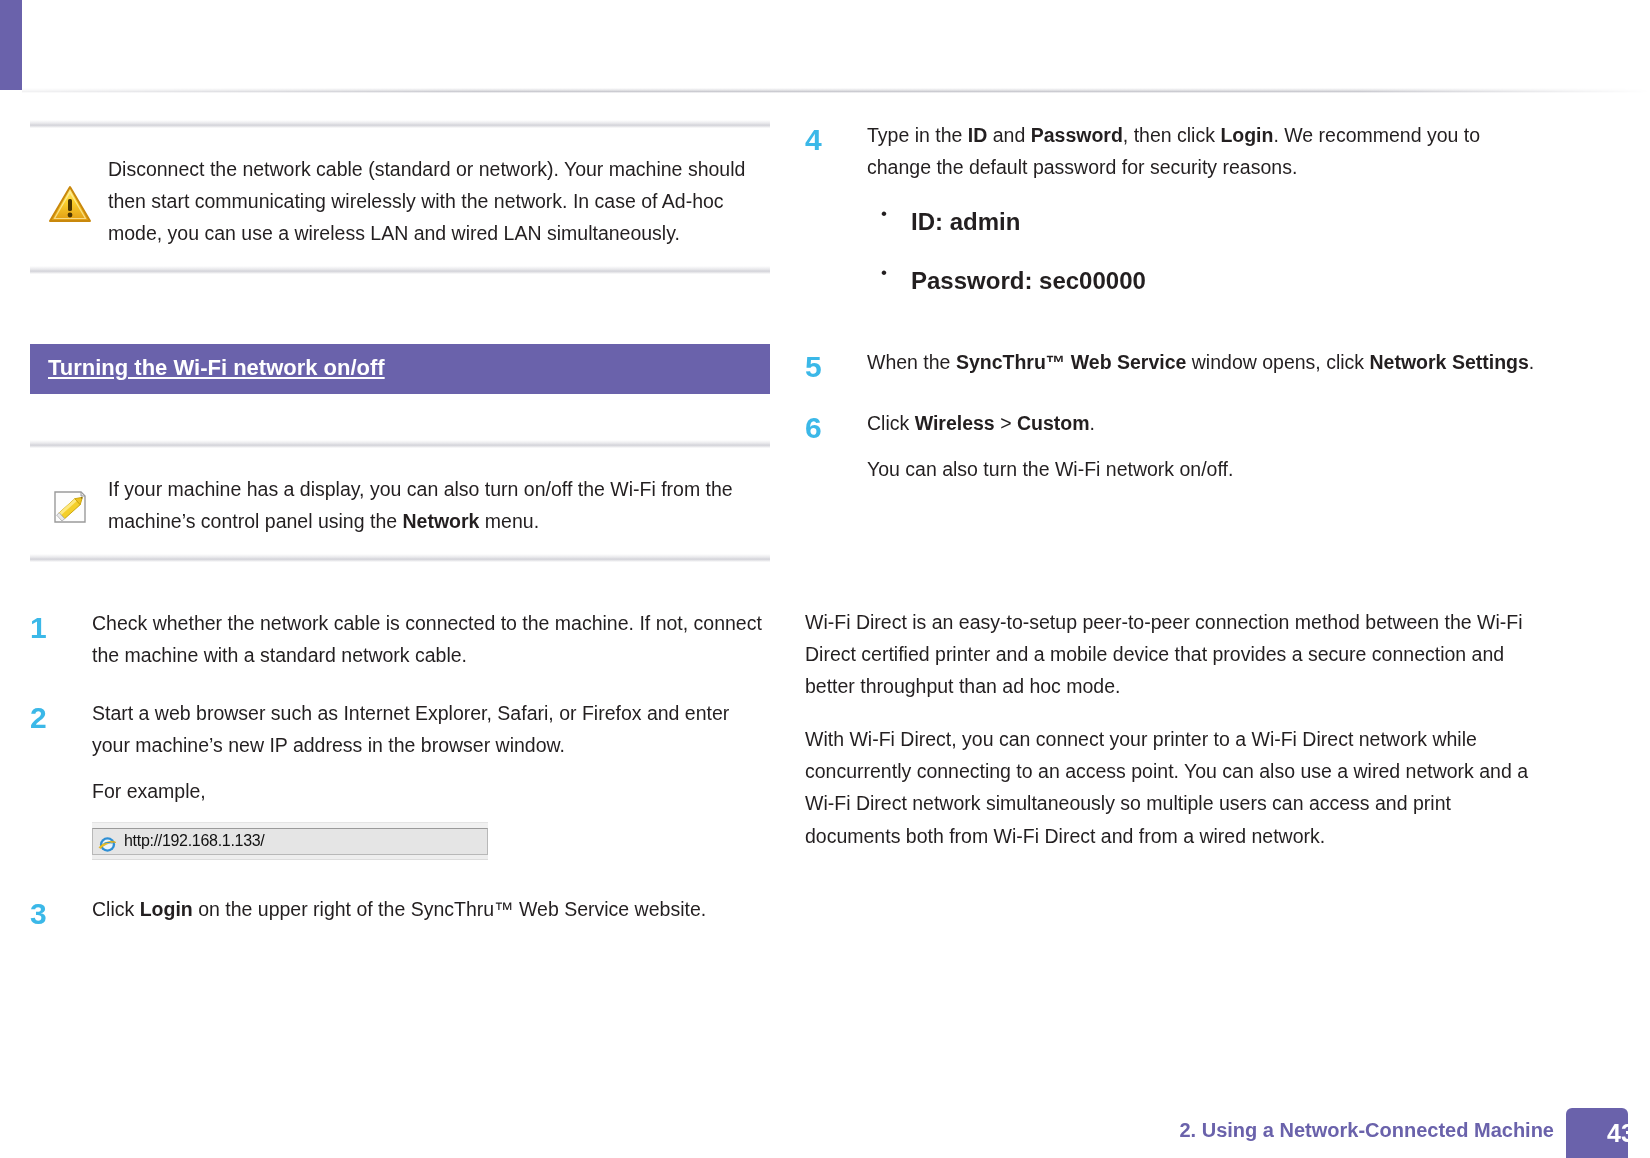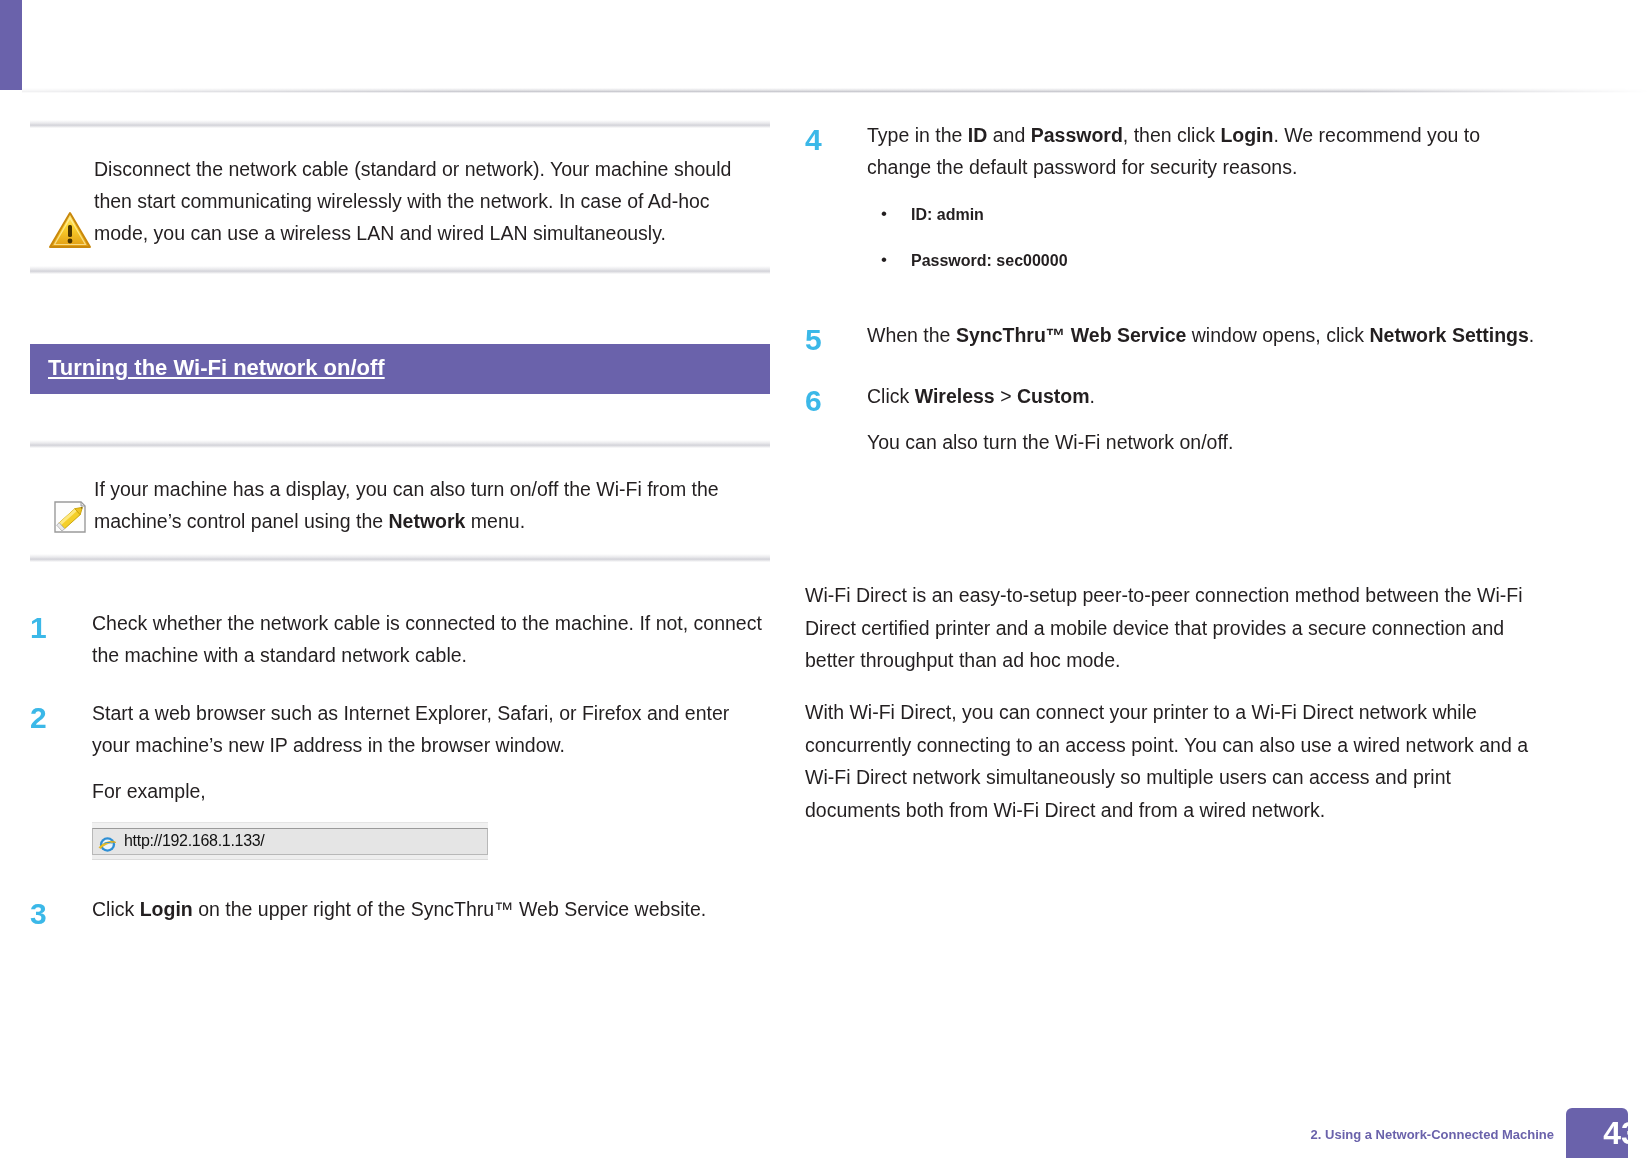--- a/index.html
+++ b/index.html
@@ -38,21 +38,21 @@
 
   
   .callout { position: relative; padding: 22px 0 14px 0; }
   .callout .rule-top,
   .callout .rule-bottom {
     position: absolute; left: 0; width: 740px; height: 8px;
     background: linear-gradient(to bottom, #ffffff 0%, #e9e9ec 40%, #d3d3d9 65%, #fdfdfd 100%);
   }
   .callout .rule-top { top: 0; }
   .callout .rule-bottom { bottom: 0; }
-  .callout-body { display: flex; align-items: flex-end; gap: 2px; padding: 12px 6px 10px 18px; }
+  .callout-body { display: flex; align-items: center; gap: 16px; padding: 12px 6px 10px 18px; }
   .callout-text { font-size: 19.5px; line-height: 1.64; color: #231f20; }
 
   
   .icon-warning { position: relative; flex: 0 0 44px; width: 44px; height: 40px; margin-top: 4px; }
 
   
   .icon-note { position: relative; flex: 0 0 44px; width: 44px; height: 42px; margin-top: 2px; }
 
   
   .step { display: flex; align-items: flex-start; margin-bottom: 26px; }
@@ -62,21 +62,21 @@
     line-height: 1; padding-top: 5px;
   }
   .step-body { flex: 1; font-size: 19.5px; line-height: 1.64; color: #231f20; }
   .step-body p { margin-bottom: 14px; }
   .step-body p:last-child { margin-bottom: 0; }
 
   
   .sub-list { margin: 18px 0 0 0; list-style: none; }
   .sub-list li {
     position: relative; padding-left: 44px; margin-bottom: 20px;
-    font-size: 16px; font-weight: bold; color: #231f20;
+    font-size: 24px; font-weight: bold; color: #231f20;
   }
   .sub-list li::before {
     content: "\2022"; position: absolute; left: 14px; top: -2px;
     font-size: 17px; font-weight: normal; color: #231f20;
   }
 
   
   .section-bar {
     background: #6a62ab; color: #ffffff;
     font-size: 22px; font-weight: bold;
@@ -101,28 +101,28 @@
   .ie-icon { flex: 0 0 19px; width: 19px; height: 19px; position: relative; }
   .url-text {
     font-family: "Liberation Sans", sans-serif;
     font-size: 16px; color: #111111; letter-spacing: -0.3px; white-space: nowrap;
   }
 
   
   .footer { position: absolute; left: 0; bottom: 0; width: 1650px; height: 62px; }
   .footer-text {
     position: absolute; right: 96px; bottom: 16px;
-    font-size: 13px; font-weight: bold; color: #6a62ab; white-space: nowrap;
+    font-size: 20px; font-weight: bold; color: #6a62ab; white-space: nowrap;
   }
   .footer-page {
     position: absolute; right: 22px; bottom: 0;
     width: 62px; height: 50px;
     background: #6a62ab; color: #ffffff;
     border-radius: 6px 6px 0 0;
-    font-size: 32px; font-weight: bold;
+    font-size: 25px; font-weight: bold;
     display: flex; align-items: center; justify-content: center; padding-left: 48px;
   }
 
   b, strong { font-weight: bold; }
   .spacer-sm { height: 24px; }
   .spacer-md { height: 46px; }
   .spacer-lg { height: 70px; }
 </style>
 </head>
 <body>

